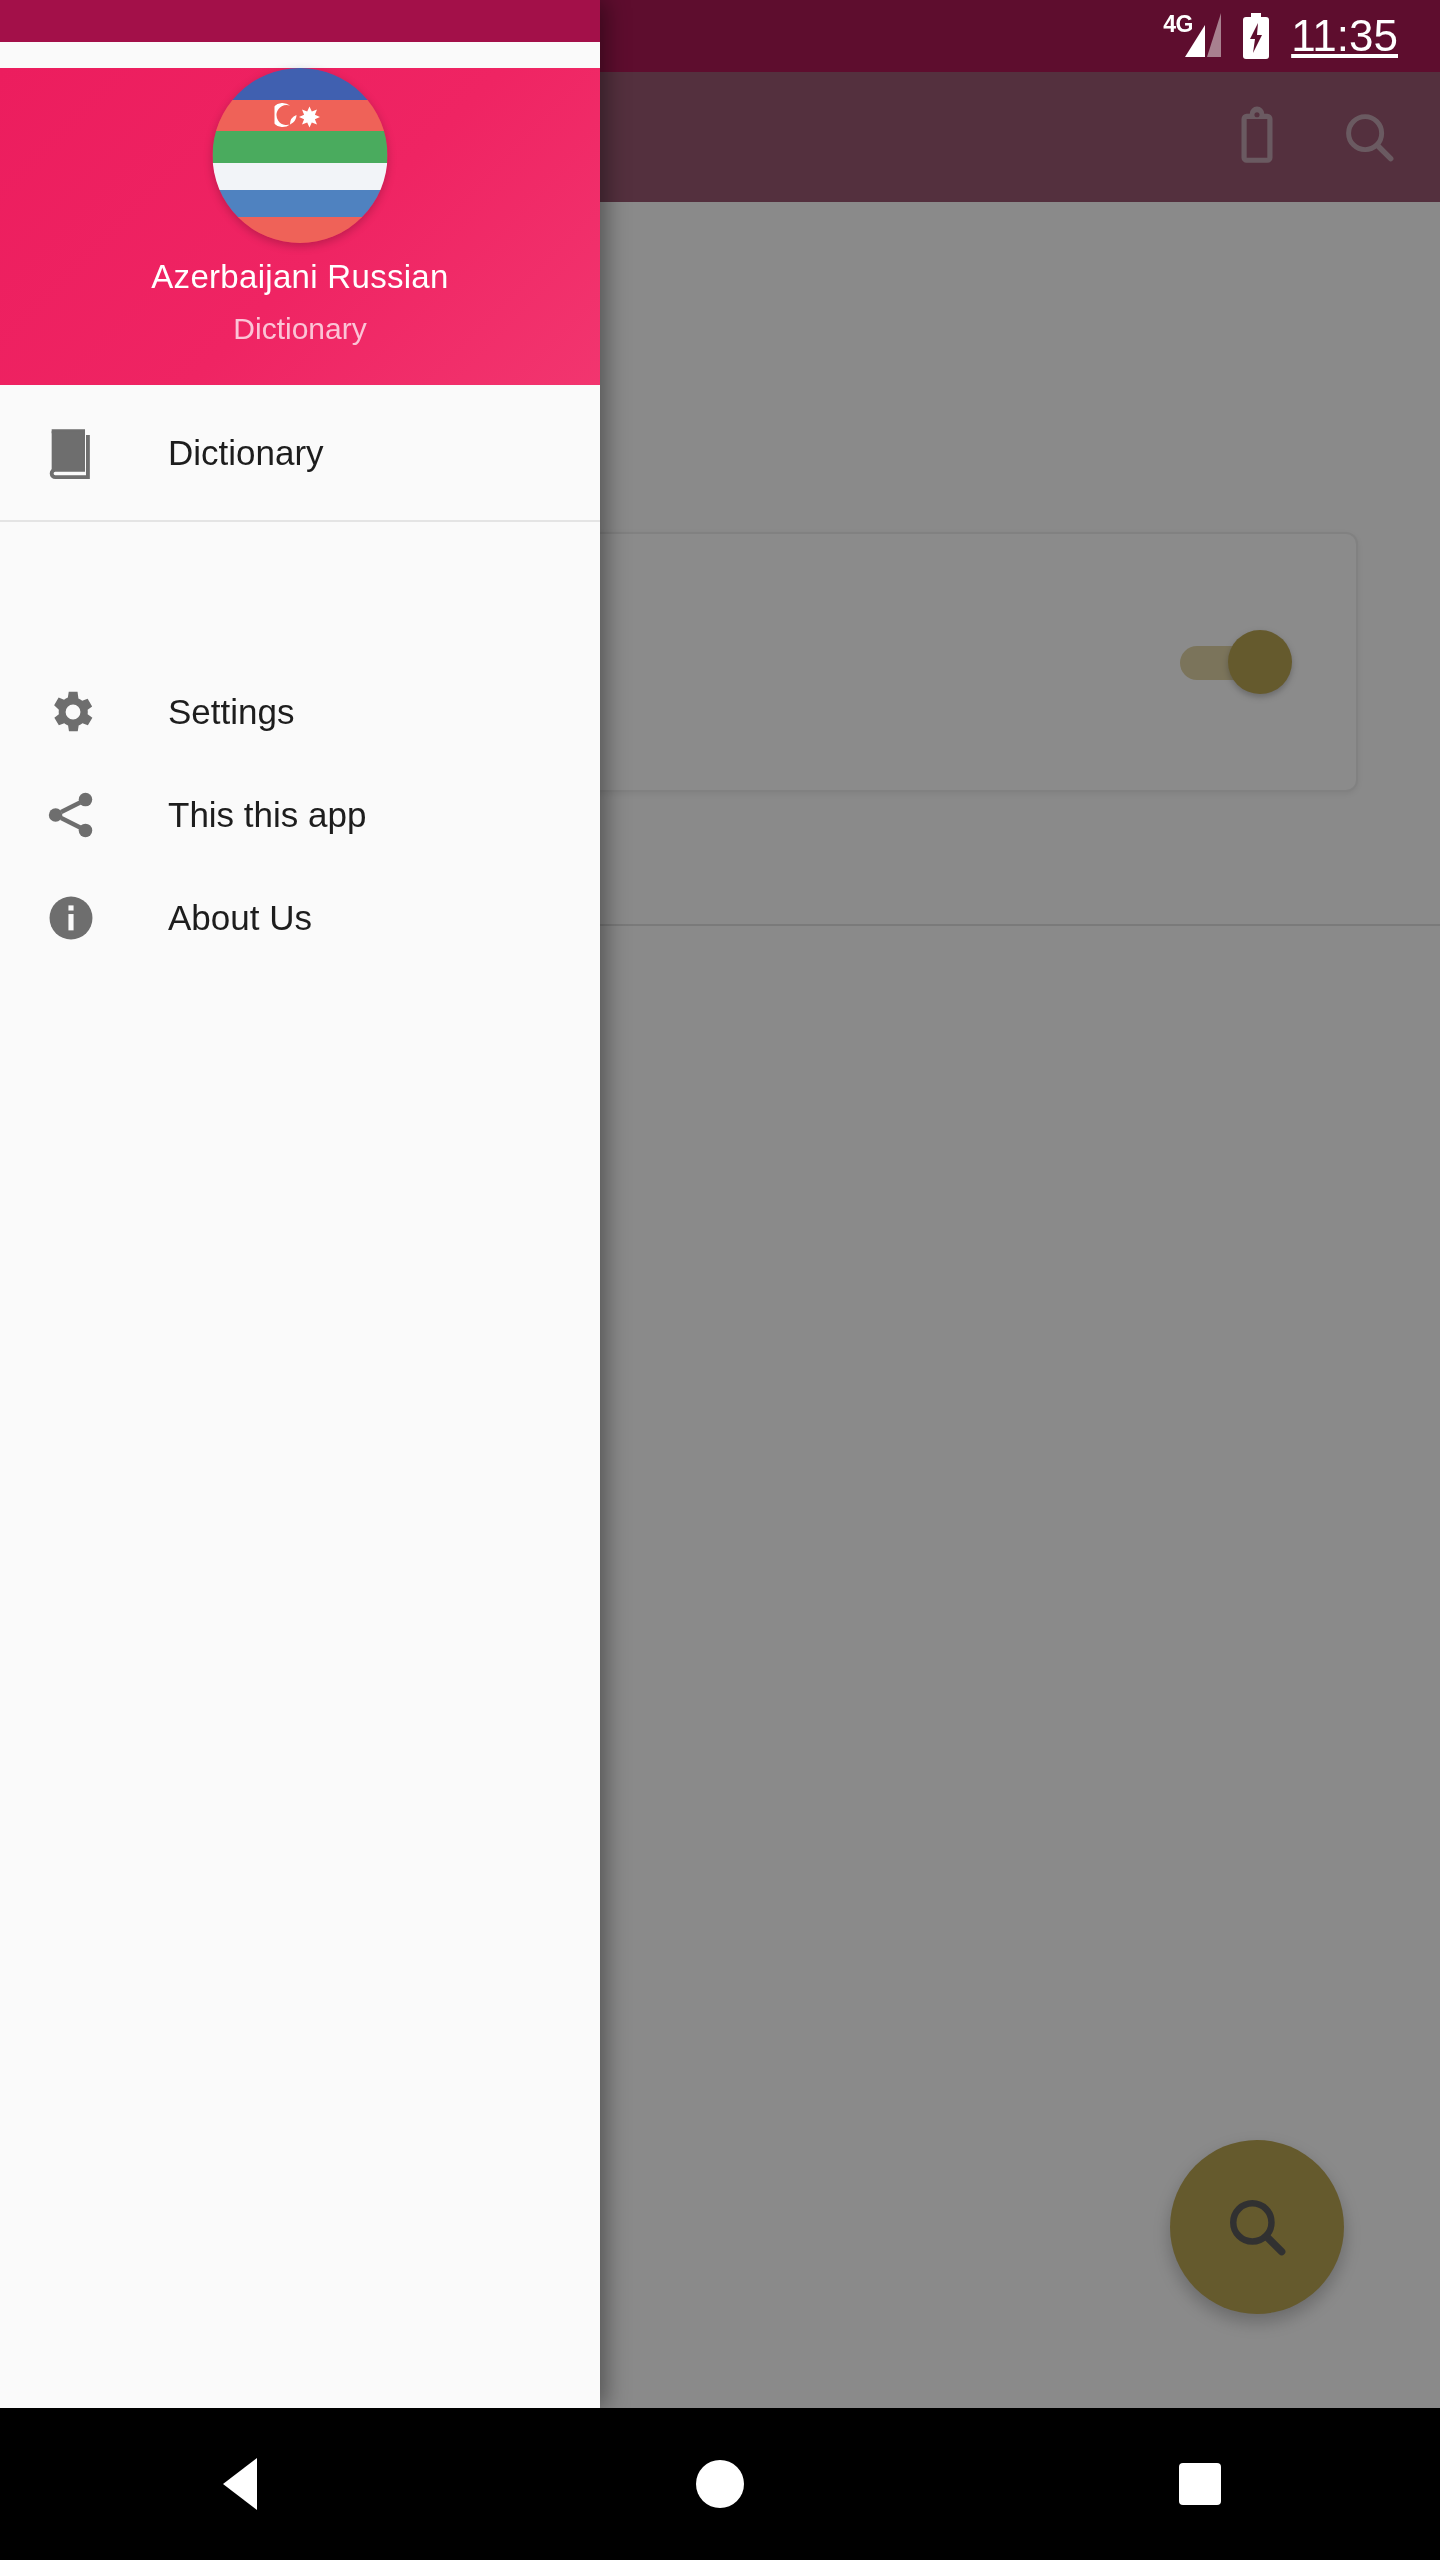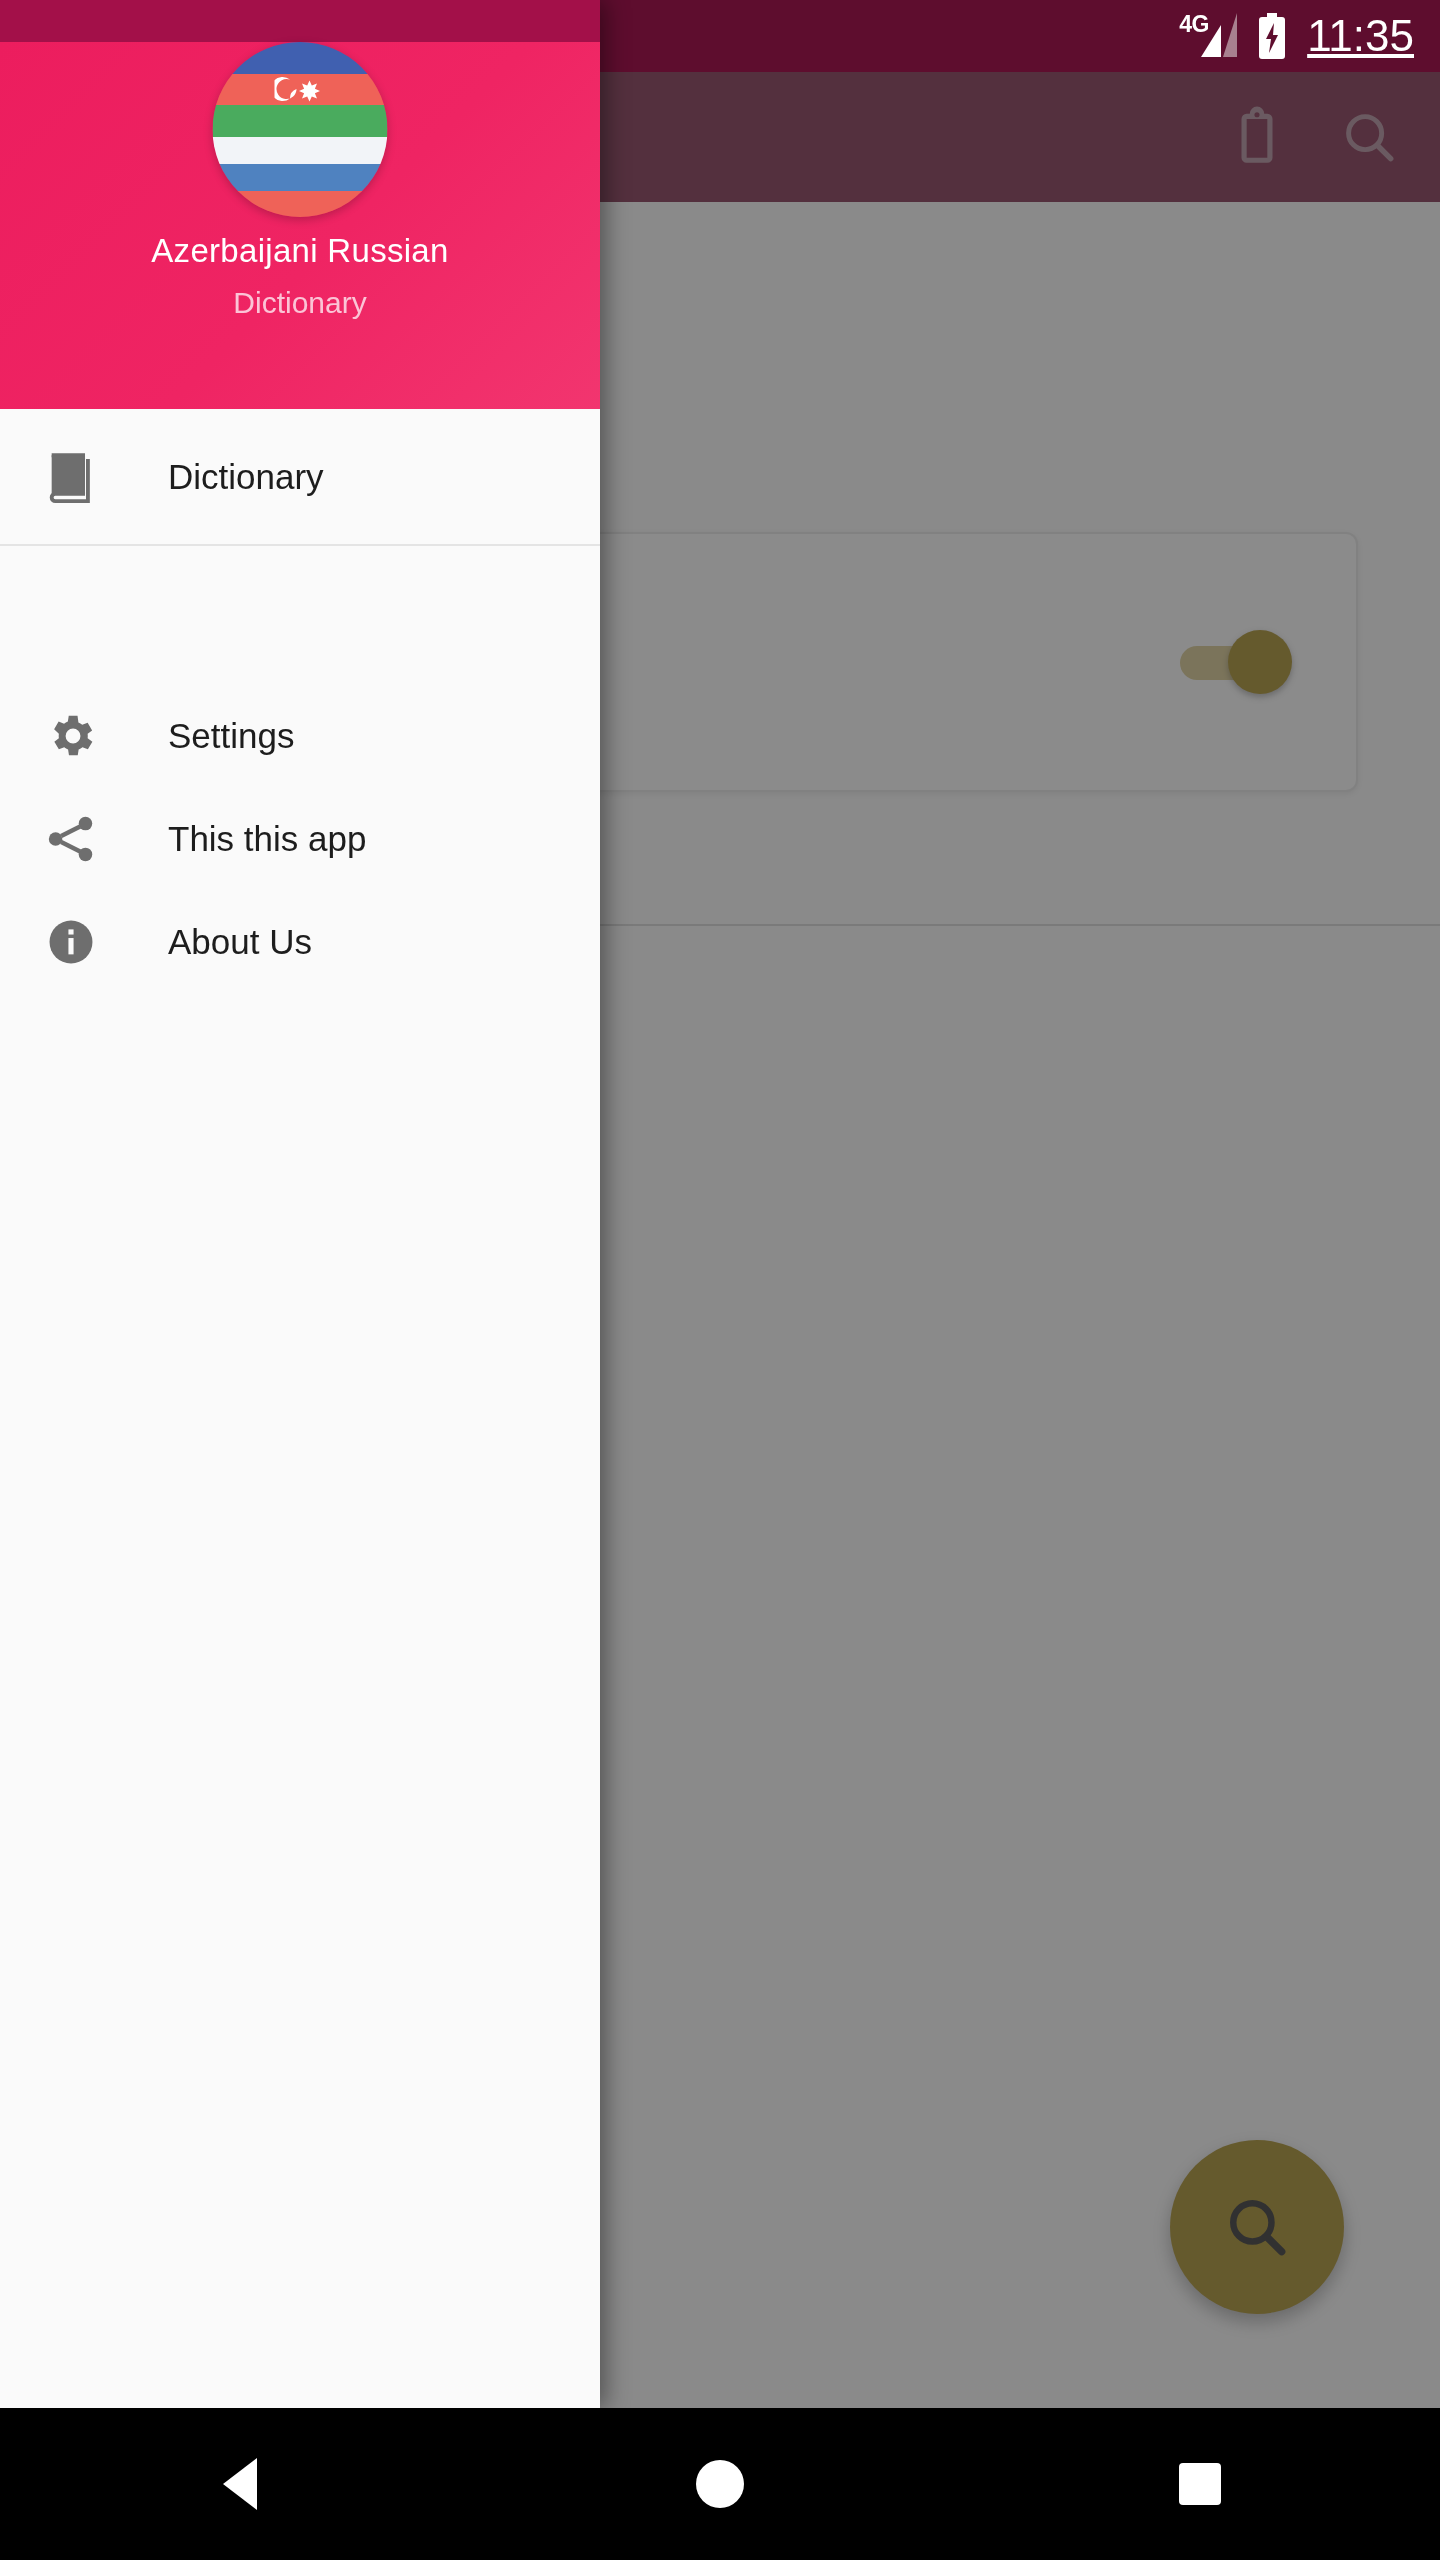--- a/index.html
+++ b/index.html
@@ -16,21 +16,21 @@
     overflow:hidden;
   }
 
   
   #app-layer { position:absolute; inset:0; }
 
   .status-bar {
     position:absolute; top:0; left:0; width:1440px; height:72px;
     background:#5e0d2e;
     display:flex; align-items:center; justify-content:flex-end;
-    padding-right:26px;
+    padding-right:42px;
   }
   .sb-right { display:flex; align-items:center; gap:20px; }
   .sig-wrap { position:relative; width:58px; height:50px; }
   .sig-4g {
     position:absolute; left:0; top:2px;
     font-size:23px; font-weight:bold; color:#fff;
     letter-spacing:-0.5px; line-height:1;
   }
   .sig-bars { position:absolute; right:0; bottom:4px; width:40px; height:44px; }
   .batt { width:30px; height:46px; position:relative; }
@@ -92,23 +92,23 @@
 
   
   #drawer {
     position:absolute; top:0; left:0; width:600px; bottom:152px;
     background:#fafafa;
     box-shadow:6px 0 22px rgba(0,0,0,.40);
     overflow:hidden;
   }
   .drawer-status-pad { height:42px; background:#a31049; width:100%; }
   .drawer-header {
-    position:relative; height:367px; width:100%;
+    position:relative; height:317px; width:100%;
     background:linear-gradient(135deg,#ec1d5e 0%,#ef2463 55%,#f2356f 100%);
-    display:flex; flex-direction:column; align-items:center;
+    display:flex; flex-direction:column; align-items:center;margin-top:26px;
   }
   .flag-circle {
     position:absolute; top:0px; left:50%; transform:translateX(-50%);
     width:175px; height:175px; border-radius:50%;
     overflow:hidden;
     box-shadow:0 3px 10px rgba(0,0,0,.22);
   }
   .flag-circle .stripe { width:100%; }
   .s-az-blue  { height:18.0%; background:#4060b0; }
   .s-az-red   { height:18.0%; background:#ef6258; position:relative; }

